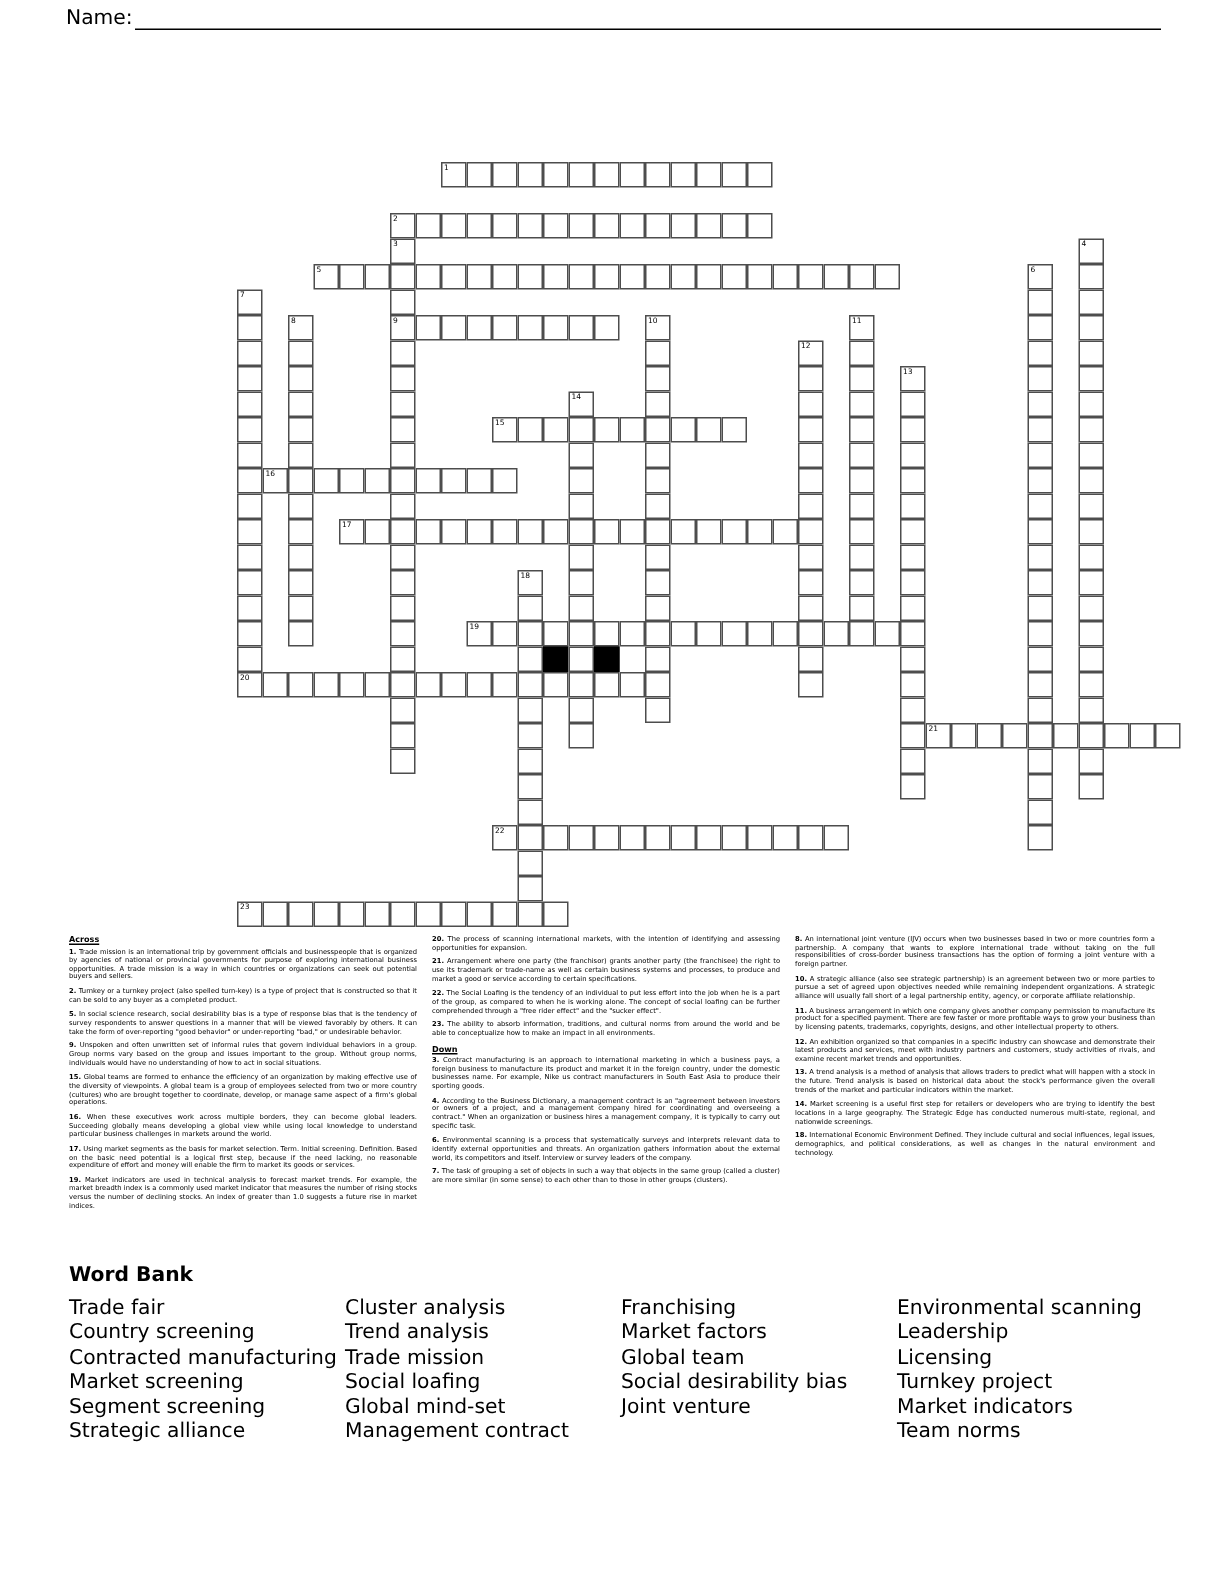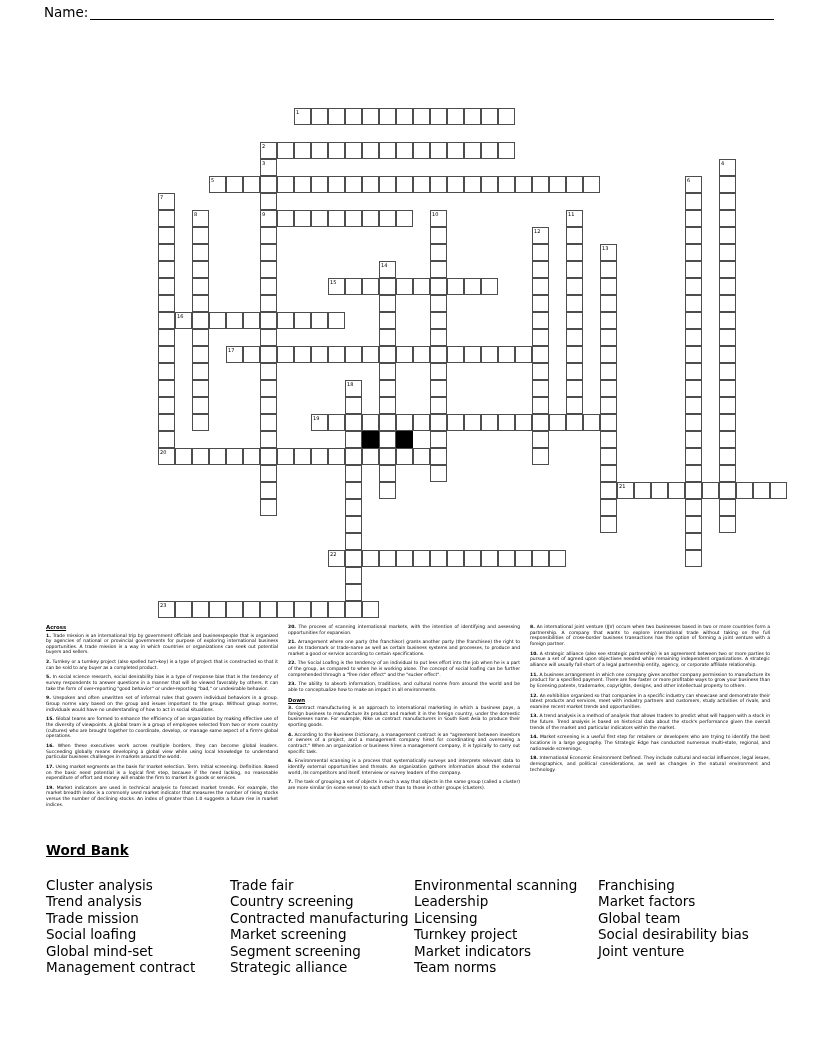--- a/index.html
+++ b/index.html
@@ -118,22 +118,21 @@
   
   #wordbank {
     position: absolute;
     left: 46px;
     top: 842px;
     width: 740px;
   }
   #wb-title {
     font-size: 13.5px;
     font-weight: bold;
-    text-decoration: underline;
-    margin-bottom: 19px;
+    margin-bottom: 6px;
   }
   #wb-cols {
     display: flex;
   }
   .wb-col {
     width: 184px;
     font-size: 13.5px;
     line-height: 16.4px;
   }
   .wb-item { white-space: nowrap; }
@@ -562,46 +561,46 @@
         <div class="clue"><b>13. </b>A trend analysis is a method of analysis that allows traders to predict what will happen with a stock in the future. Trend analysis is based on historical data about the stock's performance given the overall trends of the market and particular indicators within the market.</div>
         <div class="clue"><b>14. </b>Market screening is a useful first step for retailers or developers who are trying to identify the best locations in a large geography. The Strategic Edge has conducted numerous multi-state, regional, and nationwide screenings.</div>
         <div class="clue"><b>18. </b>International Economic Environment Defined. They include cultural and social influences, legal issues, demographics, and political considerations, as well as changes in the natural environment and technology.</div>
       </div>
   </div>
 
   <div id="wordbank">
     <div id="wb-title">Word Bank</div>
     <div id="wb-cols">
         <div class="wb-col">
+          <div class="wb-item">Trade fair</div>
+          <div class="wb-item">Country screening</div>
+          <div class="wb-item">Contracted manufacturing</div>
+          <div class="wb-item">Market screening</div>
+          <div class="wb-item">Segment screening</div>
+          <div class="wb-item">Strategic alliance</div>
+        </div>
+        <div class="wb-col">
           <div class="wb-item">Cluster analysis</div>
           <div class="wb-item">Trend analysis</div>
           <div class="wb-item">Trade mission</div>
           <div class="wb-item">Social loafing</div>
           <div class="wb-item">Global mind-set</div>
           <div class="wb-item">Management contract</div>
         </div>
         <div class="wb-col">
-          <div class="wb-item">Trade fair</div>
-          <div class="wb-item">Country screening</div>
-          <div class="wb-item">Contracted manufacturing</div>
-          <div class="wb-item">Market screening</div>
-          <div class="wb-item">Segment screening</div>
-          <div class="wb-item">Strategic alliance</div>
+          <div class="wb-item">Franchising</div>
+          <div class="wb-item">Market factors</div>
+          <div class="wb-item">Global team</div>
+          <div class="wb-item">Social desirability bias</div>
+          <div class="wb-item">Joint venture</div>
         </div>
         <div class="wb-col">
           <div class="wb-item">Environmental scanning</div>
           <div class="wb-item">Leadership</div>
           <div class="wb-item">Licensing</div>
           <div class="wb-item">Turnkey project</div>
           <div class="wb-item">Market indicators</div>
           <div class="wb-item">Team norms</div>
         </div>
-        <div class="wb-col">
-          <div class="wb-item">Franchising</div>
-          <div class="wb-item">Market factors</div>
-          <div class="wb-item">Global team</div>
-          <div class="wb-item">Social desirability bias</div>
-          <div class="wb-item">Joint venture</div>
-        </div>
       </div>
   </div>
 
 </div>
 
 </body></html>

